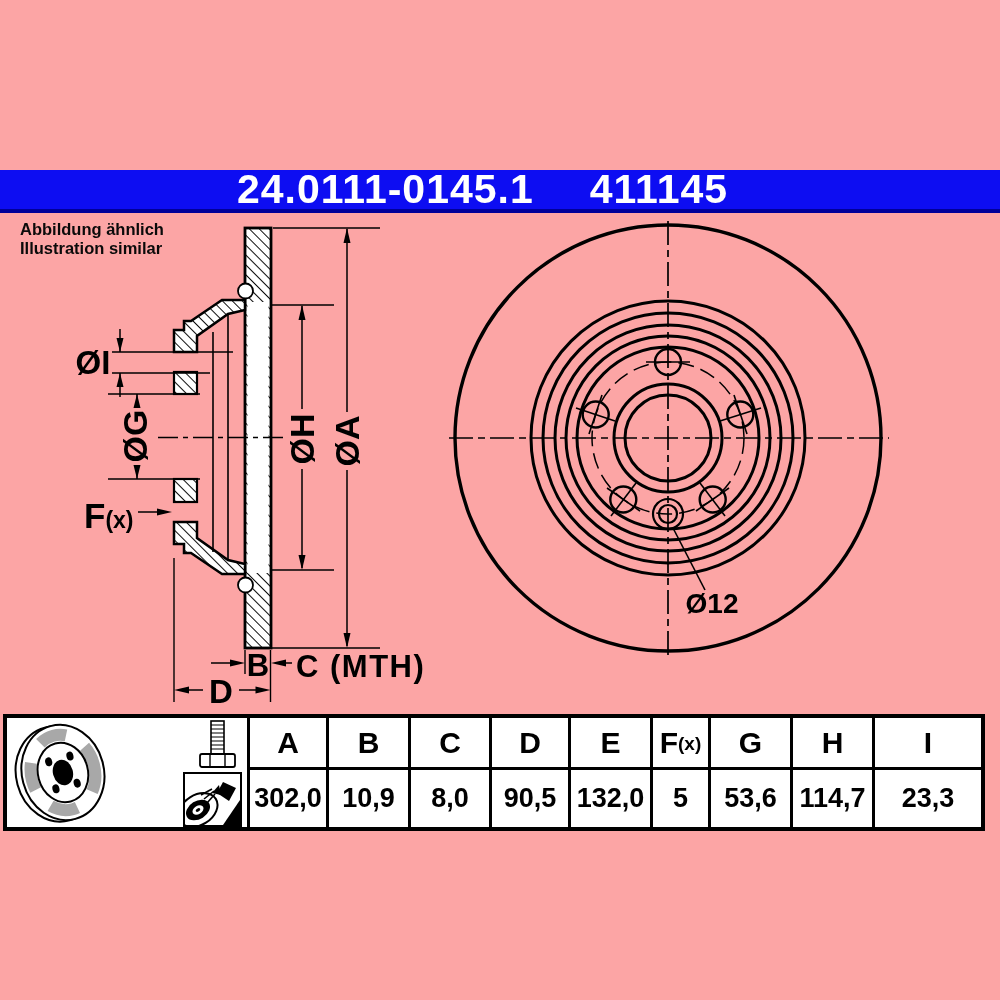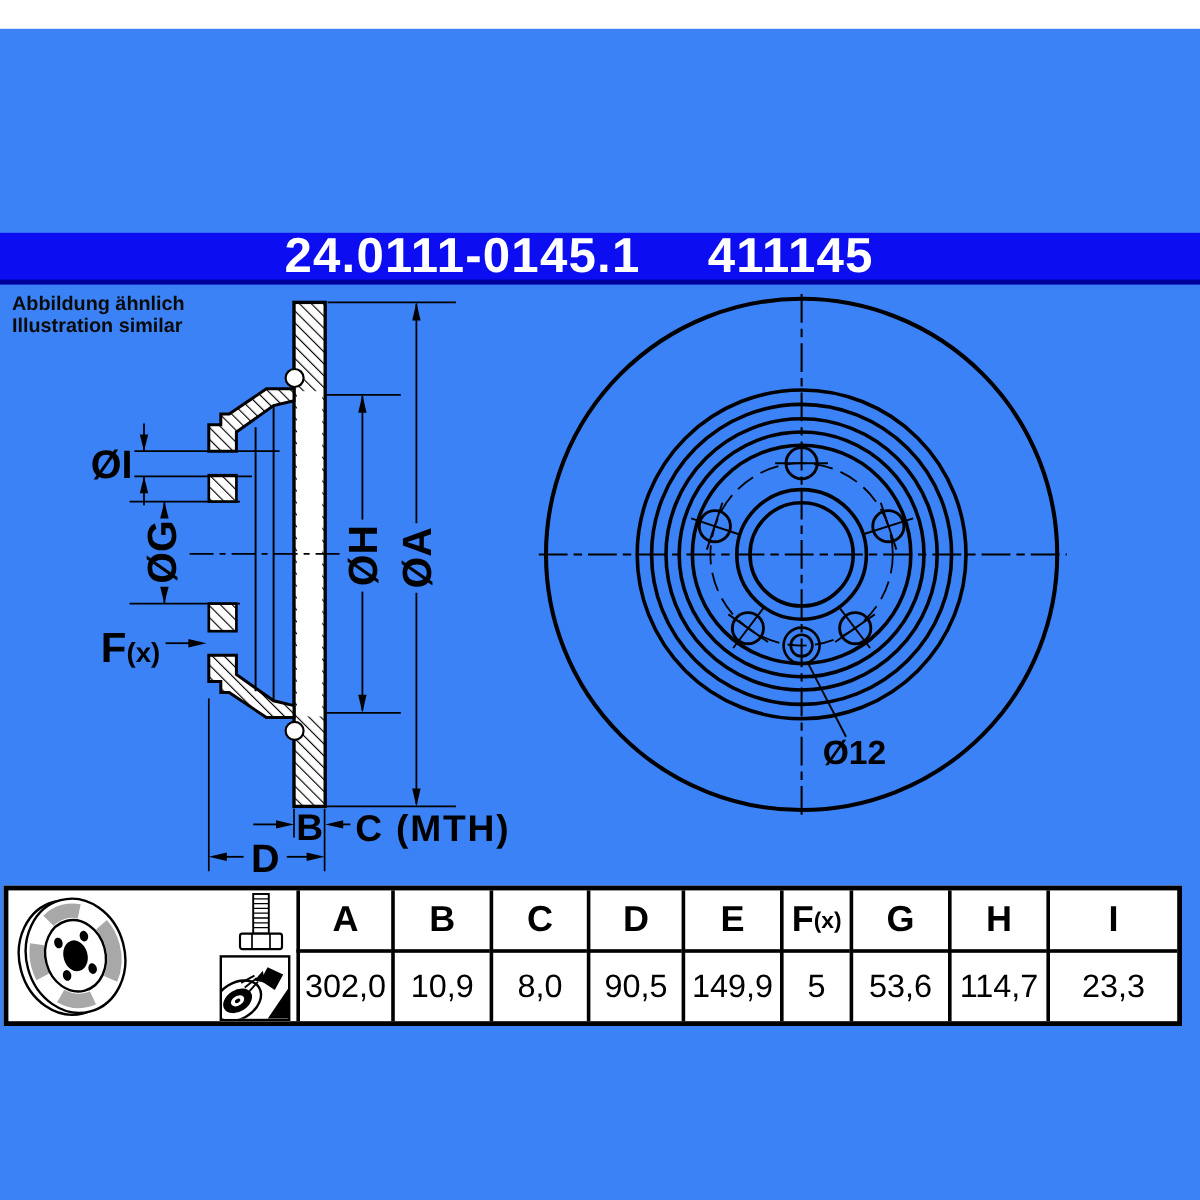--- a/index.html
+++ b/index.html
@@ -1,45 +1,45 @@
 <!DOCTYPE html>
 <html><head>
 <meta charset="utf-8">
 <style>
   html,body { margin:0; padding:0; background:#ffffff; }
   body { width:1000px; height:1000px; position:relative; font-family:"Liberation Sans", sans-serif; overflow:hidden; }
-  .page { position:absolute; inset:0; background:#3b82f6;margin-top:24px; }
+  .page { position:absolute; inset:0; background:#fca5a5; }
 
   
   .title-bar {
     position:absolute; left:0; top:170px; width:1000px; height:39px;
     background:#0d0df2; border-bottom:4px solid #000099;
     display:flex; align-items:center; padding-left:237px; gap:56px; box-sizing:content-box;
     color:#ffffff; font-weight:bold; font-size:41px; letter-spacing:1px; white-space:nowrap;
   }
 
   .note {
-    position:absolute; left:10px; top:220px; color:#0a0a0a;
+    position:absolute; left:20px; top:220px; color:#0a0a0a;
     font-weight:bold; font-size:16.5px; line-height:19px;
   }
 
   svg.drawing { position:absolute; left:0; top:0; width:1000px; height:1000px; }
   svg text { font-family:"Liberation Sans", sans-serif; font-weight:bold; fill:#000; }
 
   
   .spec-table {
     position:absolute; left:3px; top:714px; width:982px; height:117px;
     border:4px solid #000; box-sizing:border-box; background:#fff;
     display:grid;
     grid-template-columns:240px 79px 82px 81px 79px 82px 58px 82px 82px 1fr;
     grid-template-rows:52px 1fr;
   }
   .spec-table .cell { display:flex; align-items:center; justify-content:center; border-left:3px solid #000; box-sizing:border-box; }
   .spec-table .hdr { font-weight:bold; font-size:30px; border-bottom:3px solid #000; }
-  .spec-table .val { font-weight:normal; font-size:27px; }
+  .spec-table .val { font-weight:bold; font-size:27px; }
   .spec-table .sub { font-size:19px; margin-top:3px; font-weight:bold; }
   .icon-cell { grid-row:span 2; position:relative; border-left:none !important; }
   .sprayer-box { position:absolute; left:176px; top:54px; width:59px; height:55px; border:2px solid #000; box-sizing:border-box; background:#fff; }
 </style>
 </head>
 <body>
 
 <div class="page">
 
   <div class="title-bar" style="background: rgb(13, 13, 242); border-bottom-color: rgb(0, 0, 153);">
@@ -247,20 +247,20 @@
         <span>H</span>
       </div>
     <div class="cell hdr">
         <span>I</span>
       </div>
 
     <div class="cell val">302,0</div>
     <div class="cell val">10,9</div>
     <div class="cell val">8,0</div>
     <div class="cell val">90,5</div>
-    <div class="cell val">149,9</div>
+    <div class="cell val">132,0</div>
     <div class="cell val">5</div>
     <div class="cell val">53,6</div>
     <div class="cell val">114,7</div>
     <div class="cell val">23,3</div>
   </div>
 
 </div>
 
 </body></html>

